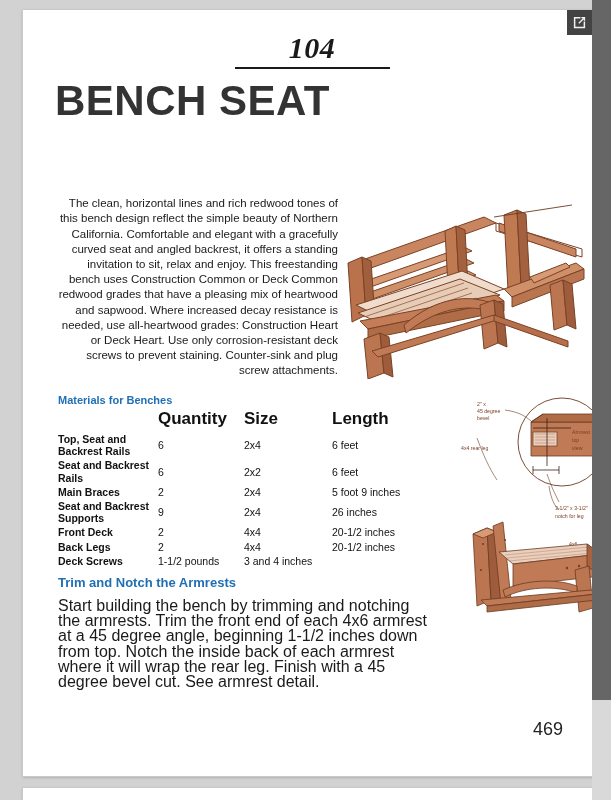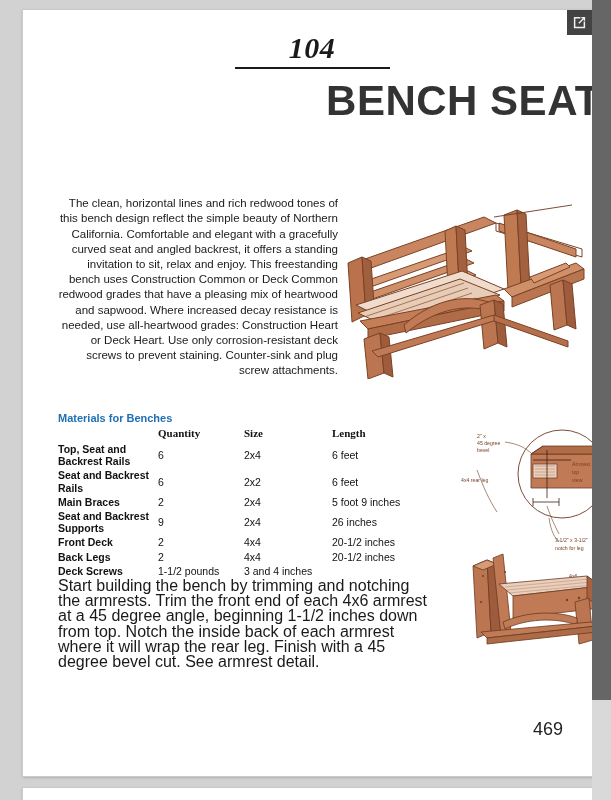--- a/index.html
+++ b/index.html
@@ -72,27 +72,28 @@
     padding-top: 22px;
     line-height: 1.05;
   }
   .title-rule {
     width: 155px;
     height: 2px;
     background: #1a1a1a;
     margin: 3px auto 0 auto;
   }
   .doc-title {
-    text-align: right;
+    text-align: left;
     font-size: 42px;
     font-weight: bold;
     color: #333333;
     letter-spacing: 0.5px;
     margin-top: 10px;
     line-height: 1.05;
+    margin-left: 32px;
   }
 
   
   .intro-row {
     display: flex;
     align-items: flex-start;
     margin-top: 62px;
     padding: 0 18px 0 35px;
   }
   .intro-text {
@@ -106,23 +107,23 @@
   .bench-figure {
     flex: 1 1 auto;
     margin-left: 6px;
     margin-top: 8px;
   }
   .bench-figure svg { display: block; width: 243px; height: 186px; }
 
   
   .lower-row {
     display: flex;
-    align-items: center;
+    align-items: flex-start;
     padding: 0 14px 0 35px;
-    margin-top: 22px;
+    margin-top: 4px;
     gap: 29px;
   }
   .lower-left { flex: 0 0 370px; width: 370px; }
   .lower-right { flex: 1 1 auto; margin-left: 2px; }
   .lower-right svg { display: block; width: 165px; height: 230px; }
 
   .section-head {
     color: #1f6fb5;
     font-size: 11px;
     font-weight: bold;
@@ -137,25 +138,24 @@
   
   table.materials {
     border-collapse: collapse;
     width: 368px;
     font-size: 10.5px;
     color: #111111;
   }
   table.materials th {
     text-align: left;
     font-weight: bold;
-    font-size: 11px;
+    font-size: 17px;
     padding: 0 0 3px 0;
     vertical-align: bottom;
     color: #111111;
-    font-family: Liberation Serif, serif;
   }
   table.materials td {
     padding: 1px 0;
     vertical-align: middle;
     line-height: 12.2px;
   }
   table.materials td.label {
     font-weight: bold;
     padding-right: 8px;
   }
@@ -312,20 +312,21 @@
             </tr>
             <tr>
               <td class="label">Deck Screws</td>
               <td>1-1/2 pounds</td>
               <td>3 and 4 inches</td>
               <td></td>
             </tr>
           </tbody>
         </table>
 
+        <div class="section-head trim">Trim and Notch the Armrests</div>
         <p class="body-para">Start building the bench by trimming and notching the armrests. Trim the front end of each 4x6 armrest at a 45 degree angle, beginning 1-1/2 inches down from top. Notch the inside back of each armrest where it will wrap the rear leg. Finish with a 45 degree bevel cut. See armrest detail.</p>
       </div>
 
       <div class="lower-right">
         <svg viewBox="0 0 165 230" xmlns="http://www.w3.org/2000/svg">
           <g font-family="Liberation Sans, sans-serif" font-size="5.2" fill="#7a3f22">
 
             <circle cx="103" cy="48" r="44" fill="none" stroke="#6b3a22" stroke-width="0.9"></circle>
 
             <polygon points="72,28 138,28 138,62 72,62" fill="#c07a55" stroke="#6b3a22" stroke-width="0.8"></polygon>

